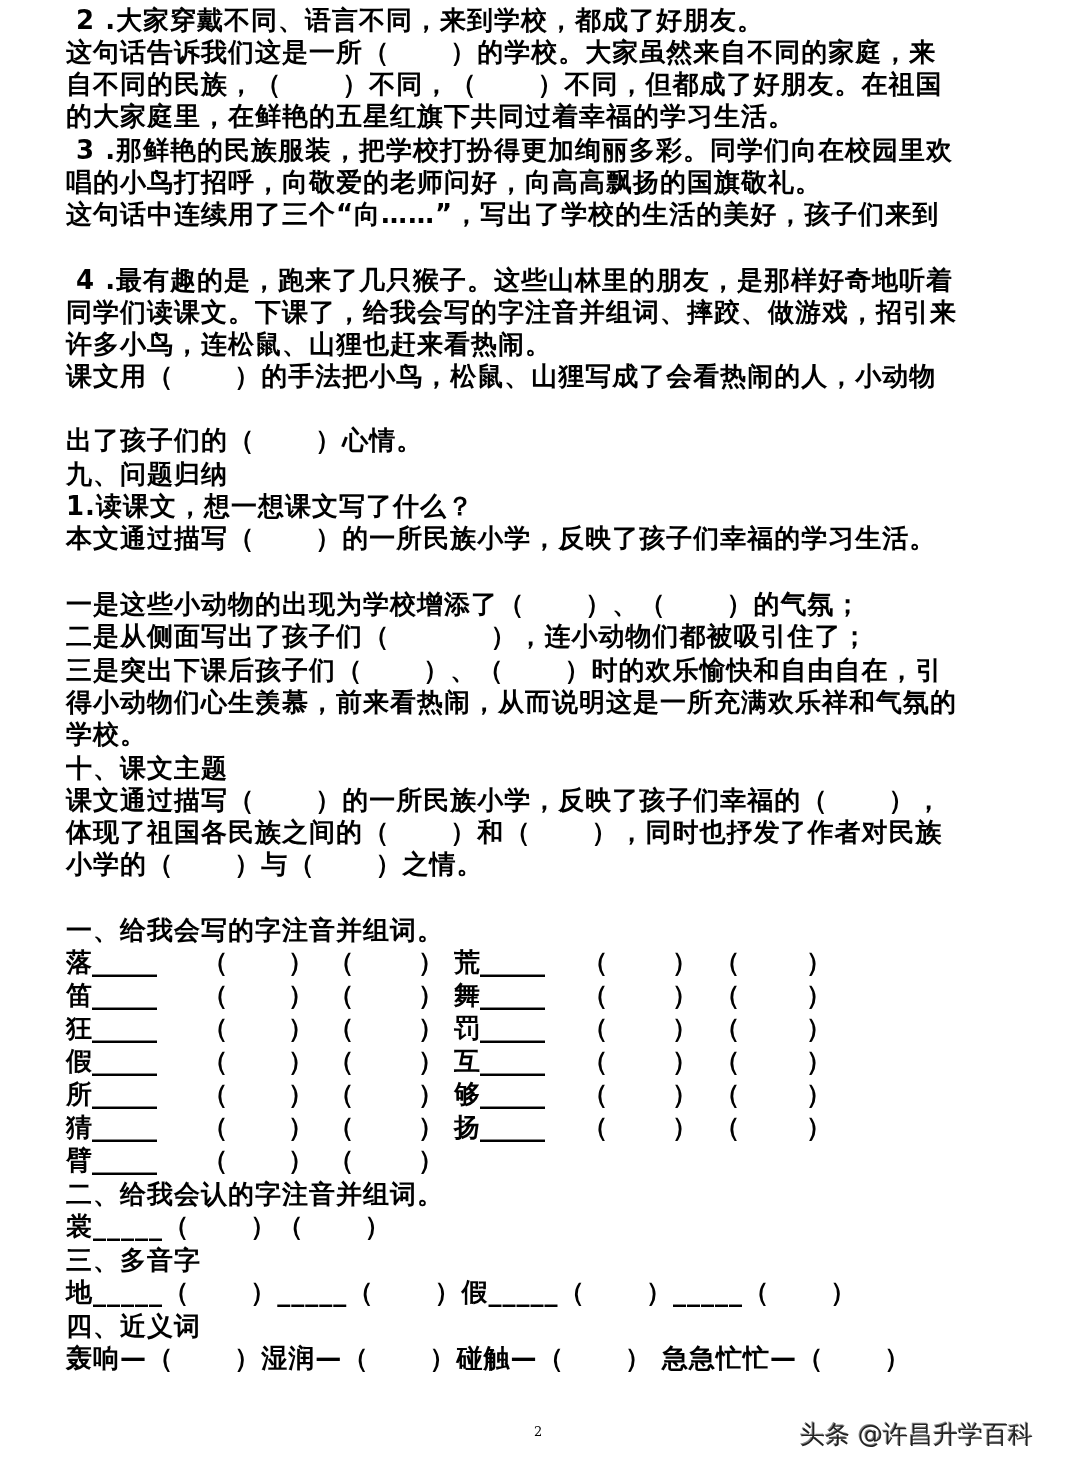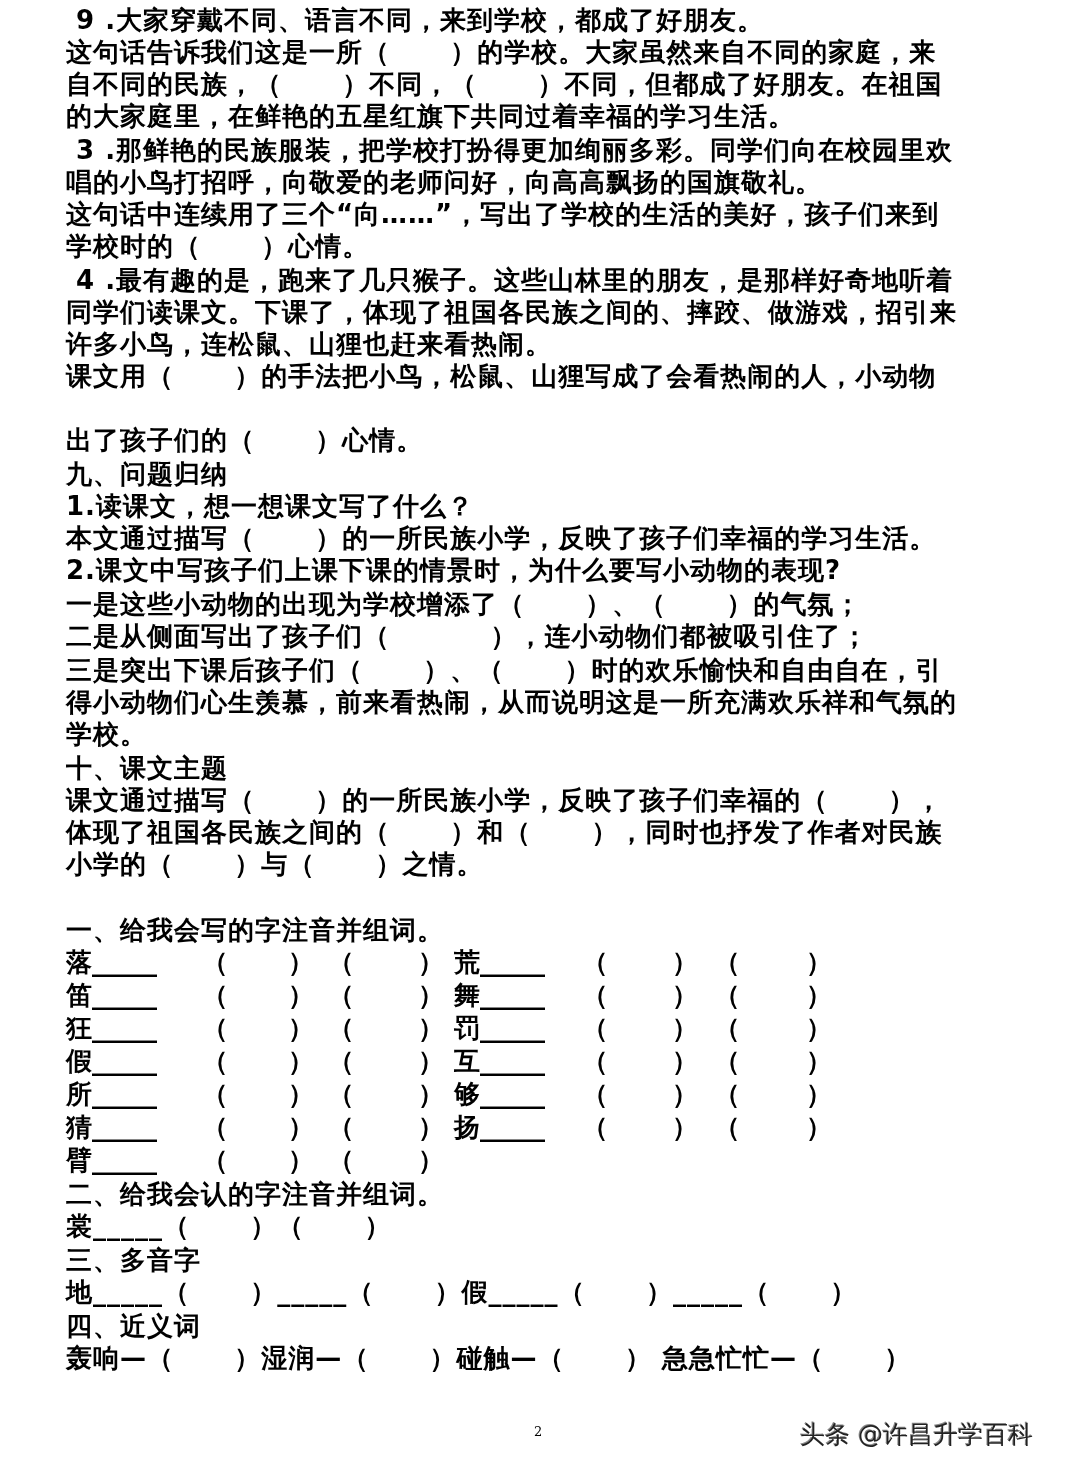--- a/index.html
+++ b/index.html
@@ -25,37 +25,35 @@
       position: absolute; left: 800px; top: 1418px; font-size: 25px; color: #222;
       font-family: "DejaVu Sans", sans-serif;
       text-shadow: 1px 1px 0 #fff, -1px -1px 0 #888;
     }
   </style>
 </head>
 <body>
 
 <div class="page">
 
-  <div class="line" style="top:4px"> 9 .大家穿戴不同、语言不同，来到学校，都成了好朋友。</div>
+  <div class="line" style="top:4px"> 2 .大家穿戴不同、语言不同，来到学校，都成了好朋友。</div>
   <div class="line" style="top:36px">这句话告诉我们这是一所（      ）的学校。大家虽然来自不同的家庭，来</div>
   <div class="line" style="top:68px">自不同的民族，（      ）不同，（      ）不同，但都成了好朋友。在祖国</div>
   <div class="line" style="top:100px">的大家庭里，在鲜艳的五星红旗下共同过着幸福的学习生活。</div>
   <div class="line" style="top:134px"> 3 .那鲜艳的民族服装，把学校打扮得更加绚丽多彩。同学们向在校园里欢</div>
   <div class="line" style="top:166px">唱的小鸟打招呼，向敬爱的老师问好，向高高飘扬的国旗敬礼。</div>
   <div class="line" style="top:198px">这句话中连续用了三个“向……”，写出了学校的生活的美好，孩子们来到</div>
-  <div class="line" style="top:230px">学校时的（      ）心情。</div>
   <div class="line" style="top:264px"> 4 .最有趣的是，跑来了几只猴子。这些山林里的朋友，是那样好奇地听着</div>
-  <div class="line" style="top:296px">同学们读课文。下课了，体现了祖国各民族之间的、摔跤、做游戏，招引来</div>
+  <div class="line" style="top:296px">同学们读课文。下课了，给我会写的字注音并组词、摔跤、做游戏，招引来</div>
   <div class="line" style="top:328px">许多小鸟，连松鼠、山狸也赶来看热闹。</div>
   <div class="line" style="top:360px">课文用（      ）的手法把小鸟，松鼠、山狸写成了会看热闹的人，小动物</div>
   <div class="line" style="top:424px">出了孩子们的（      ）心情。</div>
   <div class="line" style="top:458px">九、问题归纳</div>
   <div class="line" style="top:490px">1.读课文，想一想课文写了什么？</div>
   <div class="line" style="top:522px">本文通过描写（      ）的一所民族小学，反映了孩子们幸福的学习生活。</div>
-  <div class="line" style="top:554px">2.课文中写孩子们上课下课的情景时，为什么要写小动物的表现?</div>
   <div class="line" style="top:588px">一是这些小动物的出现为学校增添了（      ）、（      ）的气氛；</div>
   <div class="line" style="top:620px">二是从侧面写出了孩子们（          ），连小动物们都被吸引住了；</div>
   <div class="line" style="top:654px">三是突出下课后孩子们（      ）、（      ）时的欢乐愉快和自由自在，引</div>
   <div class="line" style="top:686px">得小动物们心生羡慕，前来看热闹，从而说明这是一所充满欢乐祥和气氛的</div>
   <div class="line" style="top:718px">学校。</div>
   <div class="line" style="top:752px">十、课文主题</div>
   <div class="line" style="top:784px">课文通过描写（      ）的一所民族小学，反映了孩子们幸福的（      ），</div>
   <div class="line" style="top:816px">体现了祖国各民族之间的（      ）和（      ），同时也抒发了作者对民族</div>
   <div class="line" style="top:848px">小学的（      ）与（      ）之情。</div>
 

